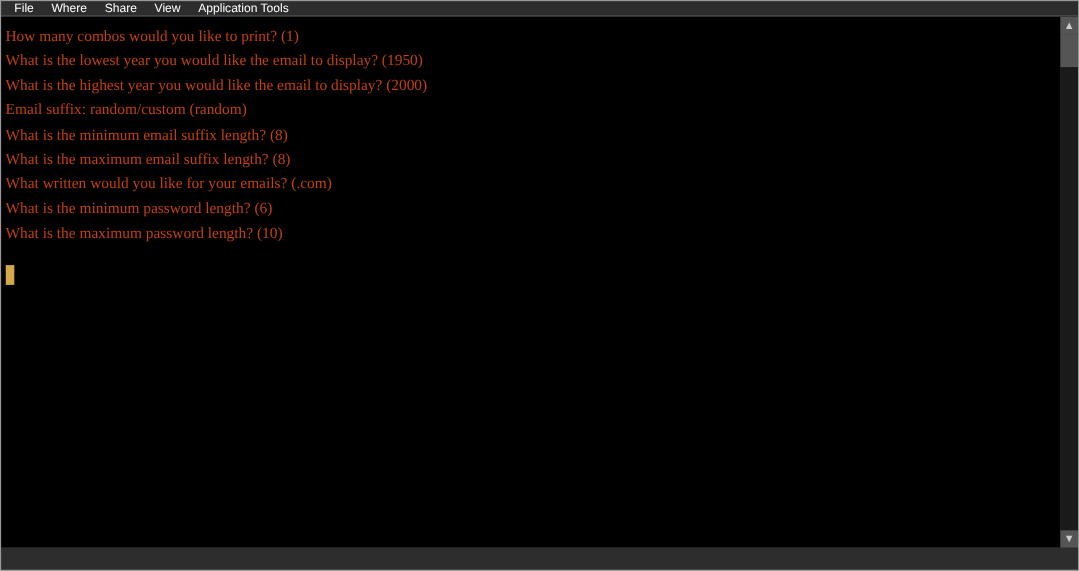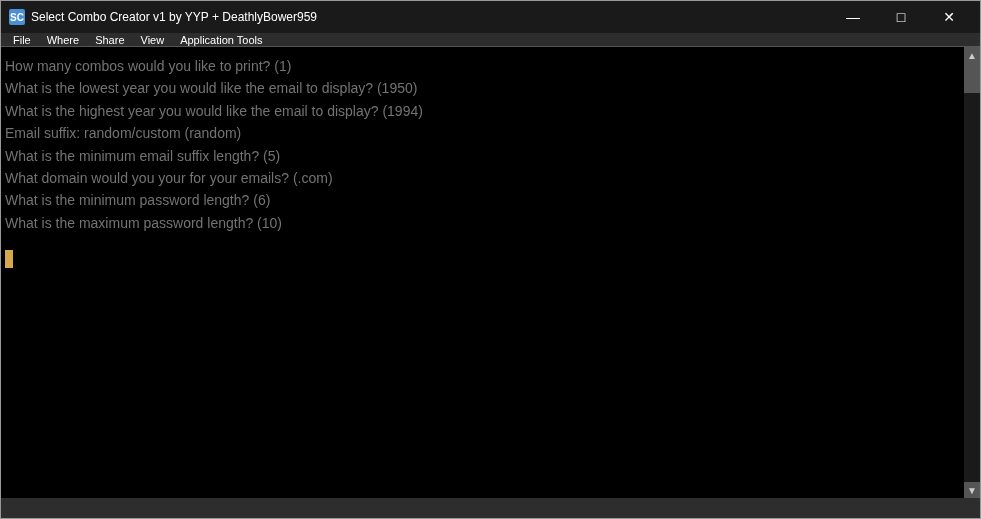--- a/index.html
+++ b/index.html
@@ -103,22 +103,22 @@
       display: flex;
       flex-direction: column;
     }
 
     .terminal-content {
       flex: 1;
       overflow: hidden;
     }
 
     .terminal-line {
-      color: #737373;
-      font-family: Liberation Sans, sans-serif;
+      color: #c2410c;
+      font-family: Liberation Serif, serif;
       font-size: 14px;
       line-height: 1.6;
       white-space: pre;
     }
 
     .cursor-line {
       display: flex;
       align-items: center;
       margin-top: 16px;
     }
@@ -201,57 +201,45 @@
     .status-text {
       color: #aaa;
       font-size: 11px;
     }
   </style>
 </head>
 <body>
 
 <div class="window">
 
-  <div class="title-bar">
-    <div class="title-bar-left">
-      <div class="title-bar-icon">
-        <span>SC</span>
-      </div>
-      <span class="title-bar-title">Select Combo Creator v1 by YYP + DeathlyBower959</span>
-    </div>
-    <div class="title-bar-controls">
-      <button class="title-bar-btn">—</button>
-      <button class="title-bar-btn">□</button>
-      <button class="title-bar-btn close">✕</button>
-    </div>
-  </div>
 
   <div class="menu-bar">
     <span class="menu-item">File</span>
     <span class="menu-item">Where</span>
     <span class="menu-item">Share</span>
     <span class="menu-item">View</span>
     <span class="menu-item">Application Tools</span>
   </div>
 
   <div class="terminal-area">
     <div class="terminal-content">
 
     <div class="terminal-line">How many combos would you like to print? (1)</div>
         <div class="terminal-line"></div>
         <div class="terminal-line">What is the lowest year you would like the email to display? (1950)</div>
         <div class="terminal-line"></div>
-        <div class="terminal-line">What is the highest year you would like the email to display? (1994)</div>
+        <div class="terminal-line">What is the highest year you would like the email to display? (2000)</div>
         <div class="terminal-line"></div>
         <div class="terminal-line">Email suffix: random/custom (random)</div>
         <div class="terminal-line"></div>
-        <div class="terminal-line">What is the minimum email suffix length? (5)</div>
-        <div class="terminal-line"></div>
-        <div class="terminal-line"></div>
-        <div class="terminal-line">What domain would you your for your emails? (.com)</div>
+        <div class="terminal-line">What is the minimum email suffix length? (8)</div>
+        <div class="terminal-line"></div>
+        <div class="terminal-line">What is the maximum email suffix length? (8)</div>
+        <div class="terminal-line"></div>
+        <div class="terminal-line">What written would you like for your emails? (.com)</div>
         <div class="terminal-line"></div>
         <div class="terminal-line">What is the minimum password length? (6)</div>
         <div class="terminal-line"></div>
         <div class="terminal-line">What is the maximum password length? (10)</div>
         <div class="terminal-line"></div>
         <div class="cursor-line">
           <span class="cursor"></span>
         </div>
       </div>
 

